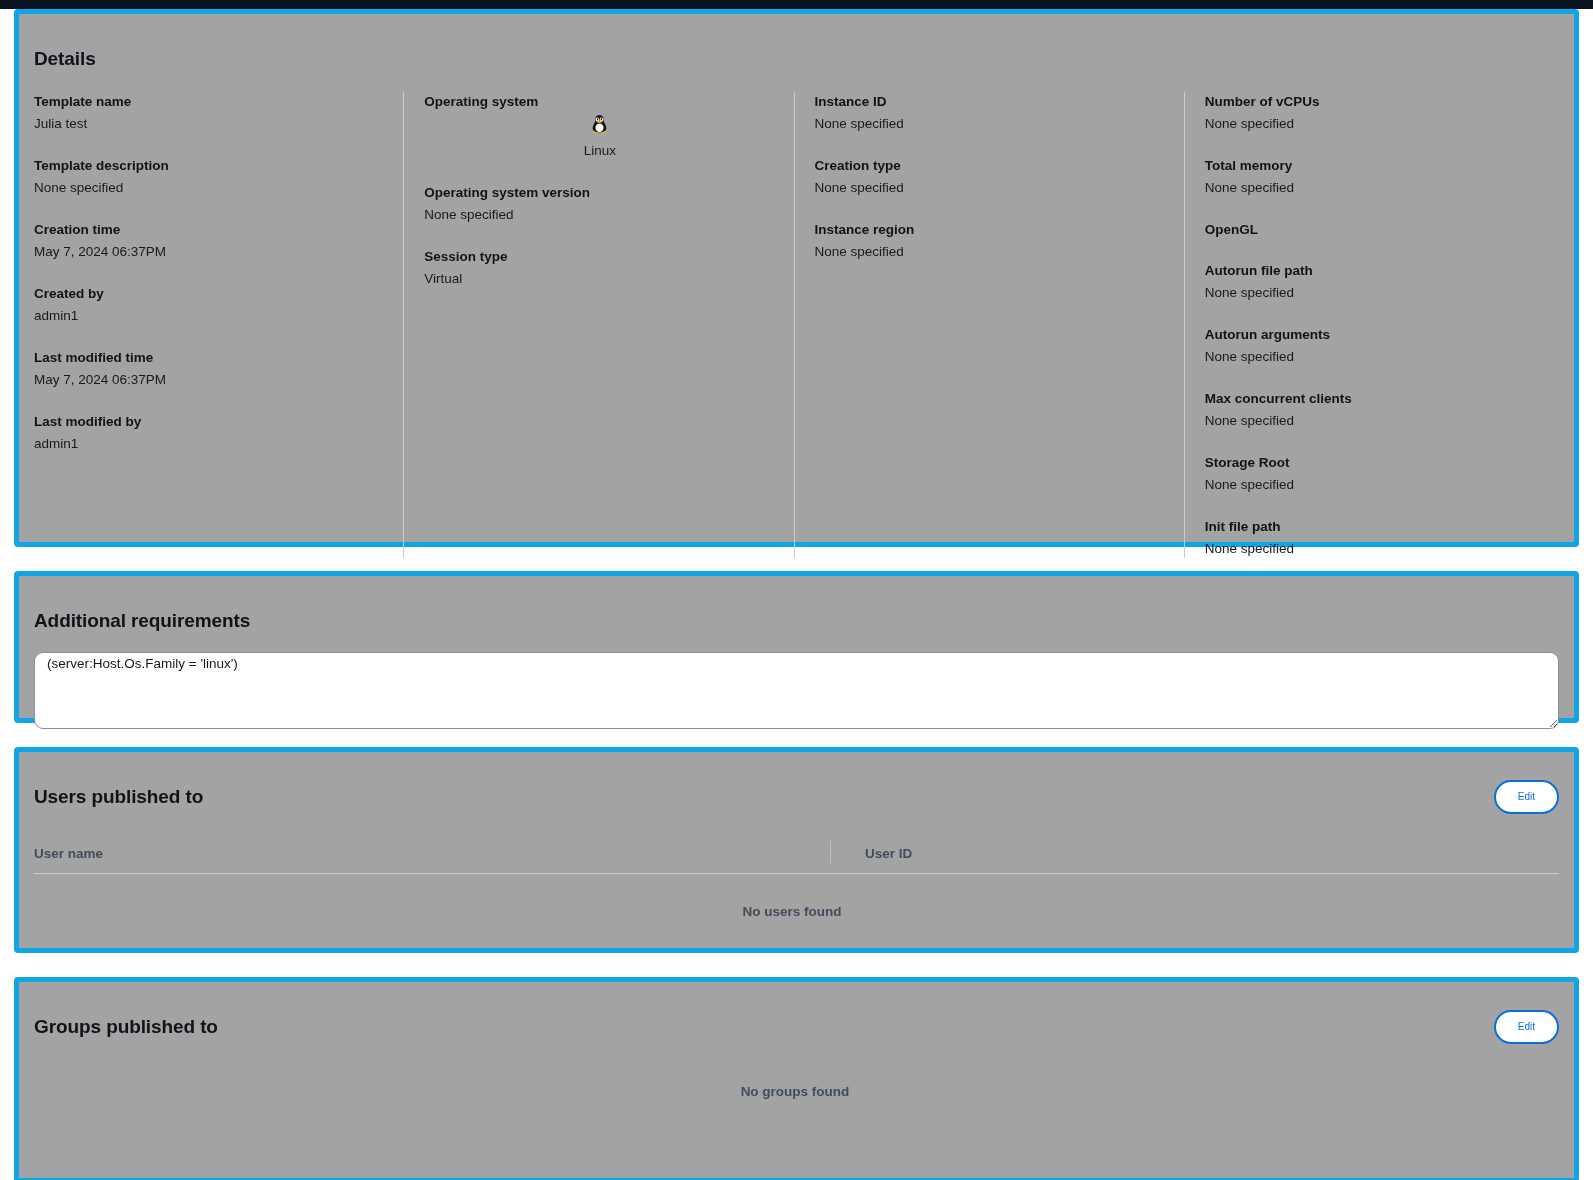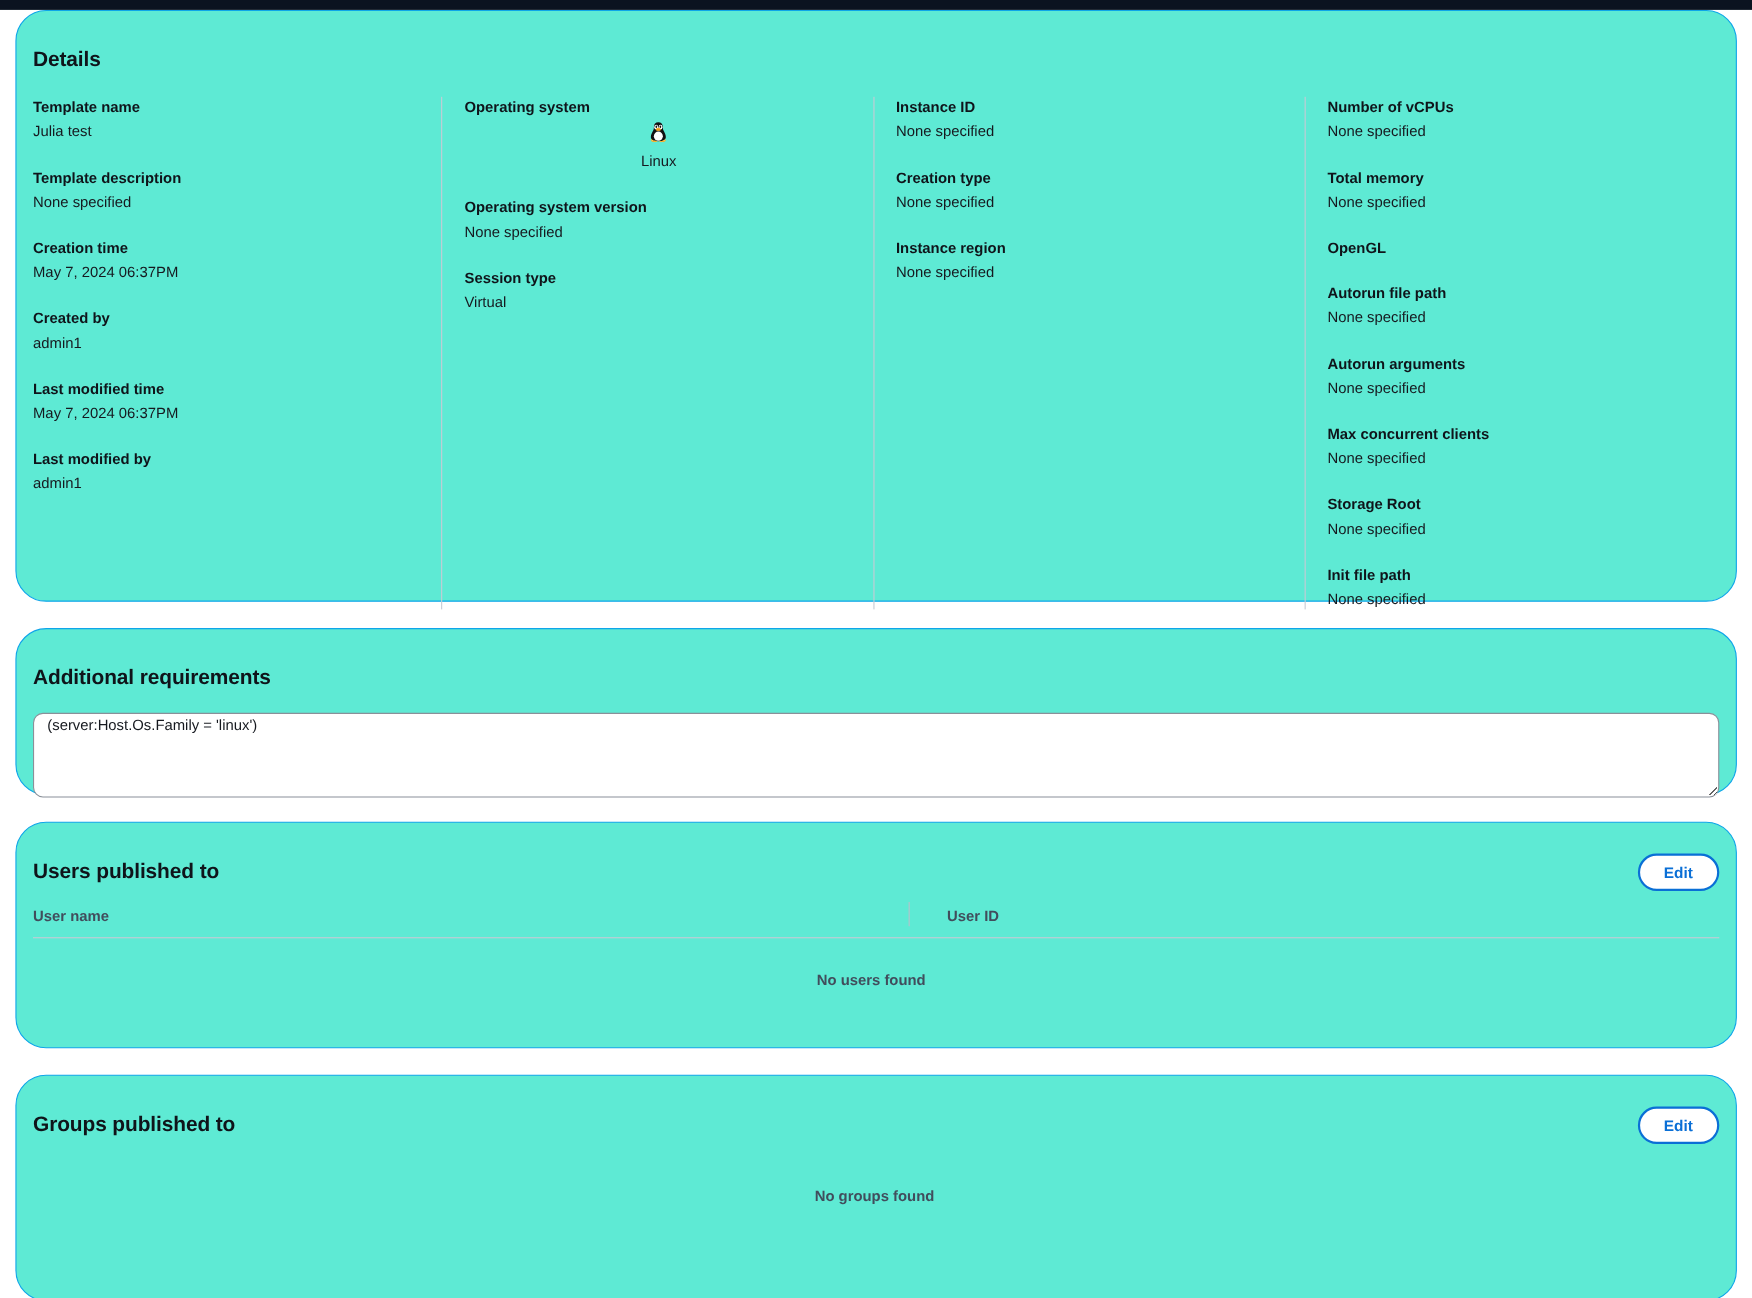--- a/index.html
+++ b/index.html
@@ -22,23 +22,23 @@
     background: #0b1320;
   }
 
   .page {
     position: absolute;
     top: 9px; left: 0;
     width: 1593px;
   }
 
   .card {
-    background: #5eead4;
-    border: 1px solid #0ea5e9;
-    border-radius: 28px;
+    background: #a3a3a3;
+    border: 5px solid #0ea5e9;
+    border-radius: 4px;
     margin: 0 14px 24px 14px;
     position: relative;
   }
 
   .card-title {
     font-size: 19px;
     font-weight: bold;
     color: #0f141a;
     letter-spacing: -0.1px;
   }
@@ -111,29 +111,30 @@
     display: flex;
     align-items: center;
     justify-content: space-between;
   }
   .edit-button {
     border: 2px solid #0a6fd6;
     color: #0a6fd6;
     background: #ffffff;
     border-radius: 22px;
     font-family: "Liberation Sans", "DejaVu Sans", sans-serif;
-    font-size: 14px;
-    font-weight: bold;
+    font-size: 10px;
+    font-weight: normal;
     padding: 6px 22px;
     cursor: pointer;
     line-height: 18px;
   }
   .col-head-row {
     display: flex;
     align-items: flex-end;
+    margin-top: 17px;
     padding-bottom: 10px;
     border-bottom: 1px solid #c6cbd4;
     gap: 16px;
   }
   .col-head {
     font-size: 13.5px;
     font-weight: bold;
     color: #414d5c;
     line-height: 18px;
   }

